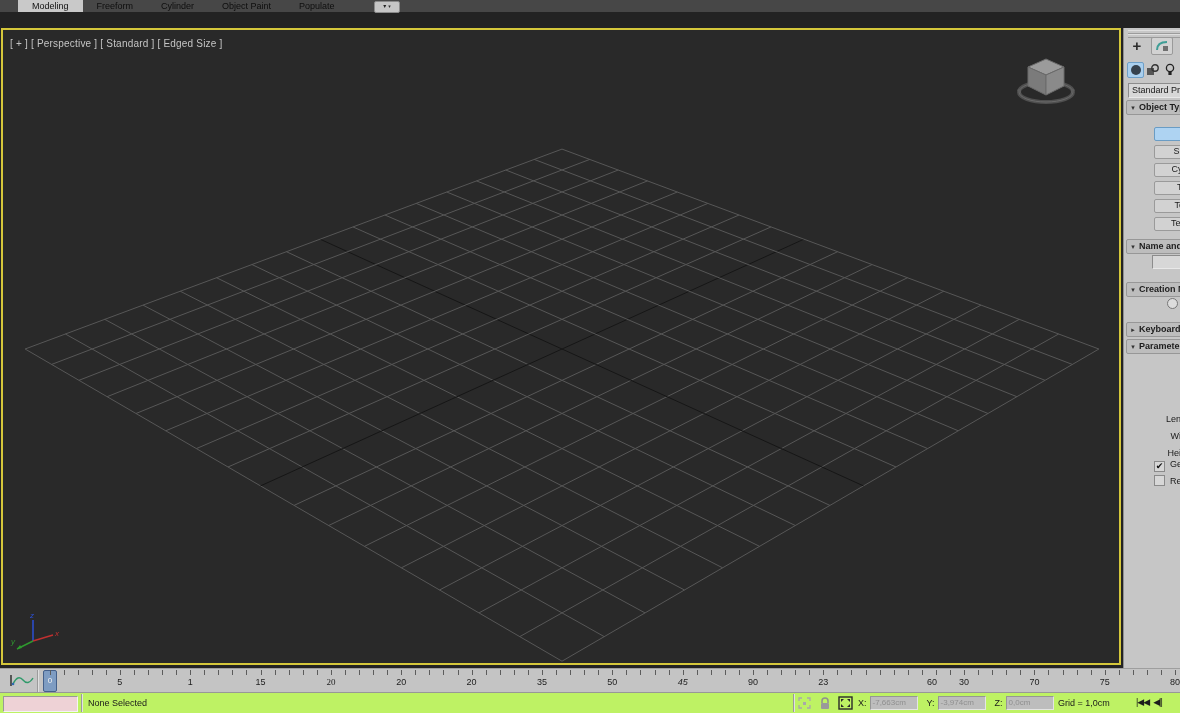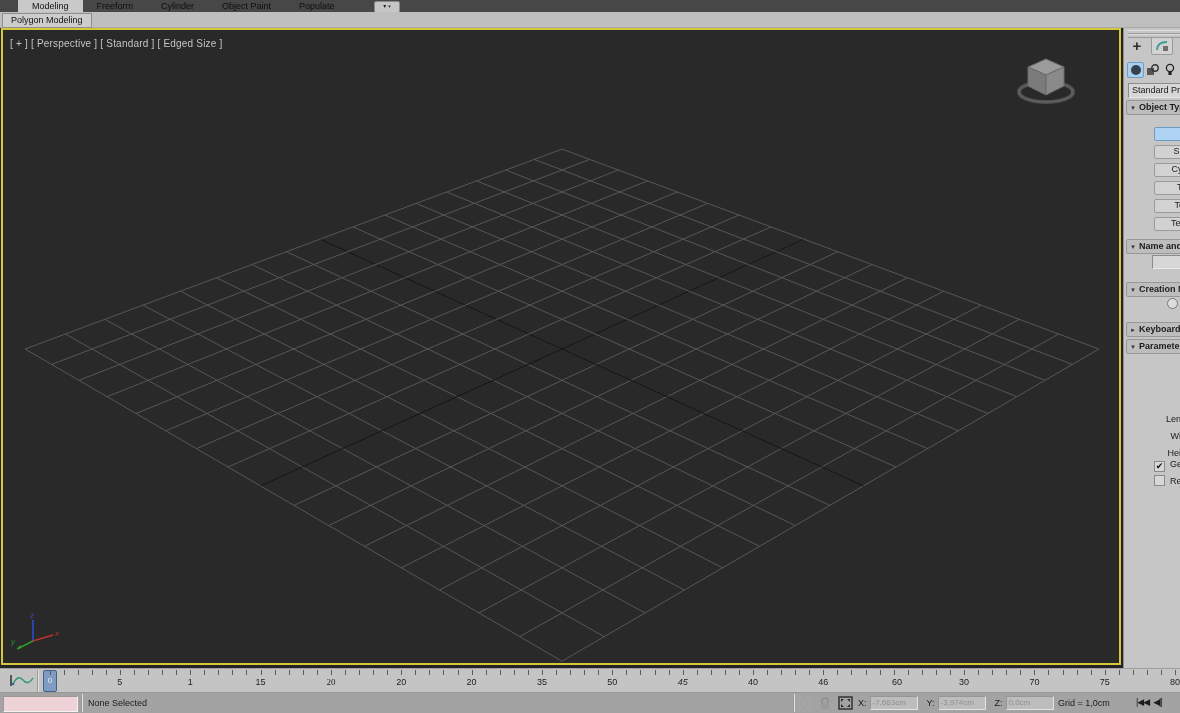--- a/index.html
+++ b/index.html
@@ -61,21 +61,21 @@
   
   #timeline{position:absolute;left:0;top:668px;width:1180px;height:24px;background:#c4c4c4;border-top:1px solid #9e9e9e;box-sizing:border-box;}
   #curve-editor-btn{position:absolute;left:6px;top:3px;width:28px;height:17px;}
   #timeline-sep{position:absolute;left:37px;top:1px;width:1px;height:22px;background:#9b9b9b;border-right:1px solid #dfdfdf;}
   #timeline-ruler{position:absolute;left:40px;top:0;width:1140px;height:23px;overflow:hidden;}
   .tick{position:absolute;top:1px;width:1px;height:5px;background:#5c5c5c;}
   .tnum{position:absolute;top:8px;transform:translateX(-50%);font-size:9px;color:#1d1d1d;}
   #time-slider-handle{position:absolute;left:3px;top:1px;width:12px;height:20px;background:#7e9cc2;border:1px solid #44608a;border-radius:2px;font-size:8px;color:#f2f2f2;text-align:center;line-height:20px;}
 
   
-  #status-bar{position:absolute;left:0;top:692px;width:1180px;height:21px;background:#a3a3a3;border-top:1px solid #989898;box-sizing:border-box;}
+  #status-bar{position:absolute;left:0;top:692px;width:1180px;height:21px;background:#bef264;border-top:1px solid #989898;box-sizing:border-box;}
   #mini-listener{position:absolute;left:3px;top:3px;width:73px;height:14px;background:#eed2d6;border:1px solid #999;border-bottom-color:#f4f4f4;border-right-color:#f4f4f4;}
   .vsep{position:absolute;top:1px;width:1px;height:18px;background:#9b9b9b;border-right:1px solid #e2e2e2;}
   #sel-status{position:absolute;left:88px;top:5px;font-size:9px;color:#1a1a1a;}
   #status-icons{position:absolute;left:797px;top:3px;display:flex;align-items:center;gap:7px;}
   #coordinate-fields{position:absolute;left:858px;top:3px;display:flex;align-items:center;}
   .coord{display:flex;align-items:center;margin-right:9px;}
   .clab{font-size:9px;color:#1a1a1a;margin-right:3px;}
   .cfield{display:inline-block;width:42px;height:12px;background:#bdbdbd;border:1px solid #969696;border-bottom-color:#e4e4e4;border-right-color:#e4e4e4;font-size:8px;line-height:12px;color:#8f8f8f;padding:0 2px;white-space:nowrap;overflow:hidden;}
   #grid-text{position:absolute;left:1058px;top:5px;font-size:9px;color:#1a1a1a;}
   #playback{position:absolute;left:1136px;top:4px;font-size:9px;color:#1c1c1c;letter-spacing:-1px;}
@@ -88,23 +88,20 @@
 
   <div id="ribbon-bar">
       <div class="rtab active">Modeling</div>
       <div class="rtab">Freeform</div>
       <div class="rtab">Cylinder</div>
       <div class="rtab">Object Paint</div>
       <div class="rtab">Populate</div>
     </div>
   <div id="ribbon-minimize"><span>▾</span><span class="caret">▾</span></div>
 
-  <div id="ribbon-sub">
-    <div id="panel-tab">Polygon Modeling</div>
-  </div>
 
   <div id="viewport">
     <svg id="vp-grid" width="1116" height="633">
         <line x1="559.0" y1="631.2" x2="22.1" y2="319.0" stroke="#575757" stroke-width="1"></line>
         <line x1="559.0" y1="631.2" x2="1095.9" y2="319.0" stroke="#575757" stroke-width="1"></line>
         <line x1="601.2" y1="606.6" x2="62.4" y2="304.0" stroke="#575757" stroke-width="1"></line>
         <line x1="516.8" y1="606.6" x2="1055.6" y2="304.0" stroke="#575757" stroke-width="1"></line>
         <line x1="642.0" y1="582.9" x2="101.7" y2="289.3" stroke="#575757" stroke-width="1"></line>
         <line x1="476.0" y1="582.9" x2="1016.3" y2="289.3" stroke="#575757" stroke-width="1"></line>
         <line x1="681.5" y1="560.0" x2="140.0" y2="275.1" stroke="#575757" stroke-width="1"></line>
@@ -291,33 +288,33 @@
         <div class="tick" style="left: 600.44px;"></div>
         <div class="tick" style="left: 614.51px;"></div>
         <div class="tick" style="left: 628.58px;"></div>
         <div class="tick" style="left: 642.65px;"></div>
         <div class="tnum" style="left: 642.65px; font-style: italic;">45</div>
         <div class="tick" style="left: 656.72px;"></div>
         <div class="tick" style="left: 670.79px;"></div>
         <div class="tick" style="left: 684.86px;"></div>
         <div class="tick" style="left: 698.93px;"></div>
         <div class="tick" style="left: 713px;"></div>
-        <div class="tnum" style="left: 713px;">40</div>
+        <div class="tnum" style="left: 713px;">90</div>
         <div class="tick" style="left: 727.07px;"></div>
         <div class="tick" style="left: 741.14px;"></div>
         <div class="tick" style="left: 755.21px;"></div>
         <div class="tick" style="left: 769.28px;"></div>
         <div class="tick" style="left: 783.35px;"></div>
-        <div class="tnum" style="left: 783.35px;">46</div>
+        <div class="tnum" style="left: 783.35px;">23</div>
         <div class="tick" style="left: 797.42px;"></div>
         <div class="tick" style="left: 811.49px;"></div>
         <div class="tick" style="left: 825.56px;"></div>
         <div class="tick" style="left: 839.63px;"></div>
         <div class="tick" style="left: 853.7px;"></div>
-        <div class="tnum" style="left: 833px; padding-left: 48px;">60</div>
+        <div class="tnum" style="left: 868px; padding-left: 48px;">60</div>
         <div class="tick" style="left: 867.77px;"></div>
         <div class="tick" style="left: 881.84px;"></div>
         <div class="tick" style="left: 895.91px;"></div>
         <div class="tick" style="left: 909.98px;"></div>
         <div class="tick" style="left: 924.05px;"></div>
         <div class="tnum" style="left: 924.05px;">30</div>
         <div class="tick" style="left: 938.12px;"></div>
         <div class="tick" style="left: 952.19px;"></div>
         <div class="tick" style="left: 966.26px;"></div>
         <div class="tick" style="left: 980.33px;"></div>

